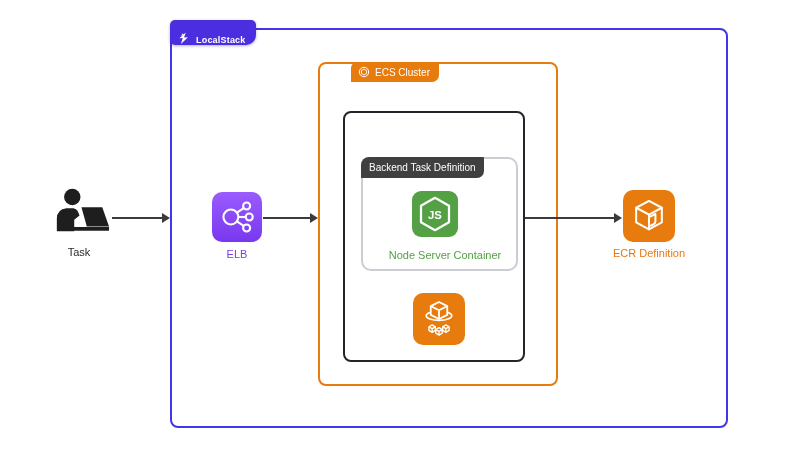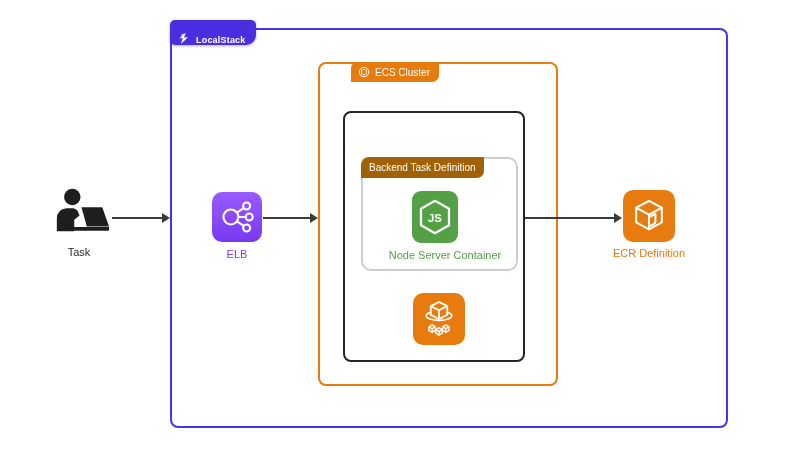--- a/index.html
+++ b/index.html
@@ -52,29 +52,29 @@
     border-radius:6px 1px 7px 0;z-index:5;
   }
 
   
   .backend-task-box{
     left:361px;top:157px;width:153px;height:110px;
     border:2px solid #CBCDD2;border-radius:10px;background:#fff;z-index:3;
   }
   .backend-task-label{
     left:361px;top:157px;height:21px;
-    background:#a16207;color:#fff;
+    background:#404040;color:#fff;
     display:flex;align-items:center;
     padding:0 8px;font-size:10px;
     border-radius:8px 1px 7px 0;z-index:5;
   }
 
   
   .tile{display:flex;align-items:center;justify-content:center;z-index:4;}
-  .node-icon{left:412px;top:191px;width:46px;height:52px;background:#53A045;border-radius:9px;}
+  .node-icon{left:412px;top:191px;width:46px;height:46px;background:#53A045;border-radius:9px;}
   .ecs-service-icon{left:413px;top:293px;width:52px;height:52px;background:#E87B0E;border-radius:10px;}
   .elb-icon{left:212px;top:192px;width:50px;height:50px;
     background:linear-gradient(180deg,#9A5BFF 0%,#7938EE 100%);border-radius:10px;}
   .ecr-icon{left:623px;top:190px;width:52px;height:52px;background:#E87B0E;border-radius:10px;}
 
   
   .caption{text-align:center;font-size:11px;z-index:4;}
   .node-caption{left:363px;top:249px;width:164px;color:#53A045;}
   .elb-caption{left:202px;top:248px;width:70px;color:#7B3BF0;}
   .ecr-caption{left:594px;top:247px;width:110px;color:#E8770F;}

